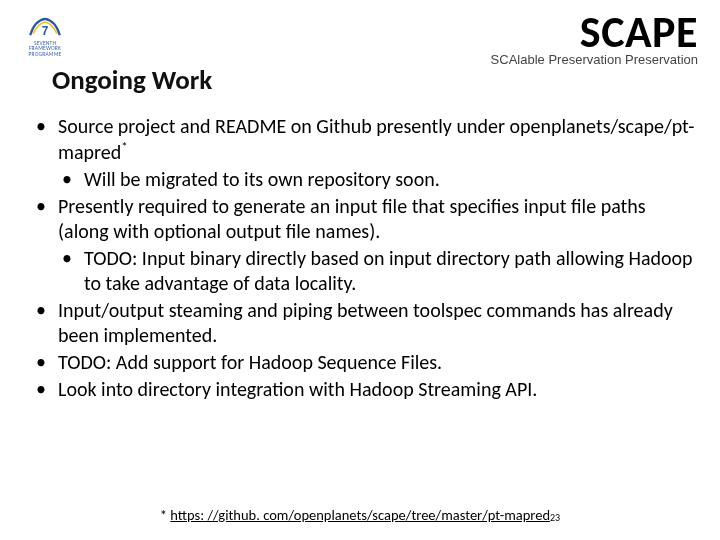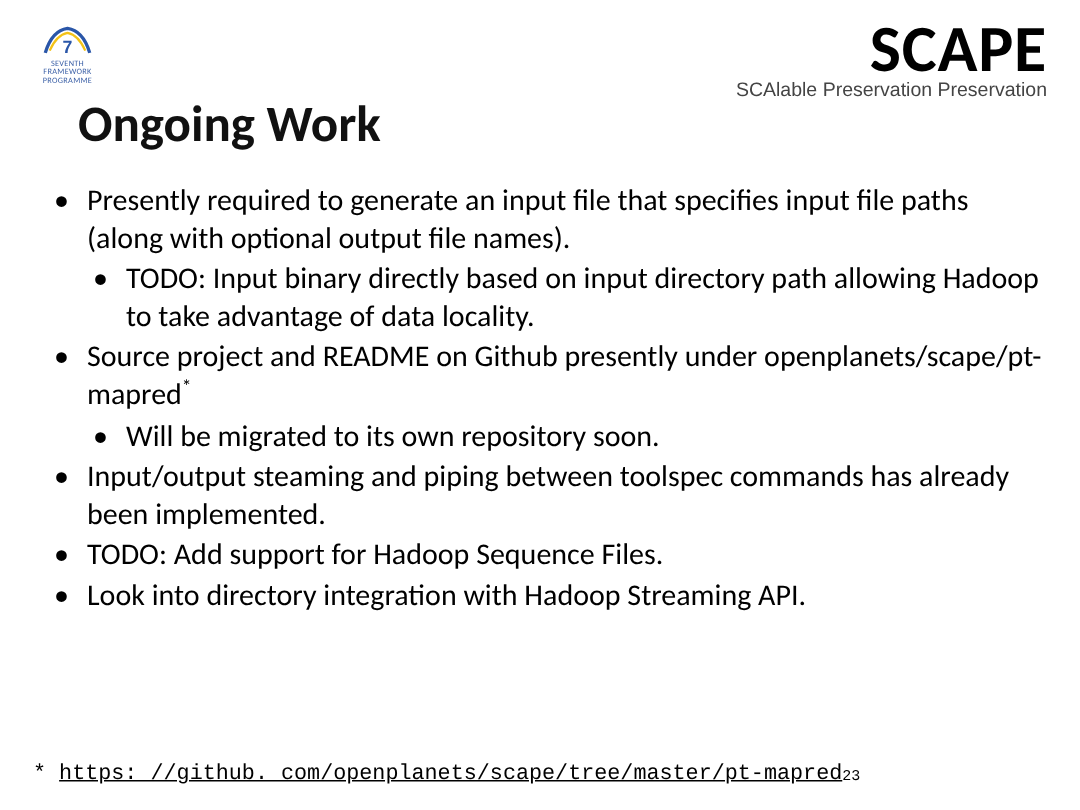--- a/index.html
+++ b/index.html
@@ -40,21 +40,21 @@
     letter-spacing: 0.5px;
     line-height: 1;
   }
   .brand-tag {
     font-size: 13px;
     color: #444;
     margin-top: -2px;
     font-family: Arial, sans-serif;
   }
   .title {
-    font-size: 34px;
+    font-size: 27px;
     font-weight: 700;
     color: #111;
     margin-top: -12px;
     margin-left: 30px;
     margin-bottom: 18px;
   }
   .content {
     font-size: 20px;
     color: #000;
     line-height: 1.25;
@@ -91,24 +91,23 @@
     color: #000;
     font-size: 20px;
   }
   .sup { font-size: 0.65em; vertical-align: super; }
   .footer {
     position: absolute;
     left: 22px;
     right: 22px;
     bottom: 16px;
     display: flex;
-    justify-content: flex-start;
+    justify-content: center;
     align-items: flex-end;
     font-size: 14.5px;
-    font-family: Liberation Mono, monospace;
   }
   .footnote {
     color: #000;
   }
   .footnote a, .footnote span.link {
     color: #000;
     text-decoration: underline;
   }
   .pagenum {
     font-size: 10px;
@@ -136,29 +135,29 @@
       <div class="brand-name">SCAPE</div>
       <div class="brand-tag">SCAlable Preservation Preservation</div>
     </div>
   </div>
 
   <div class="title">Ongoing Work</div>
 
   <div class="content">
     <ul class="lvl1">
       <li>
+        <span>Source project and README on Github presently under openplanets/scape/pt-mapred</span><span class="sup">*</span>
+        <ul class="lvl2">
+          <li><span>Will be migrated to its own repository soon.</span></li>
+        </ul>
+      </li>
+      <li>
         <span>Presently required to generate an input file that specifies input file paths (along with optional output file names).</span>
         <ul class="lvl2">
           <li><span>TODO: Input binary directly based on input directory path allowing Hadoop to take advantage of data locality.</span></li>
-        </ul>
-      </li>
-      <li>
-        <span>Source project and README on Github presently under openplanets/scape/pt-mapred</span><span class="sup">*</span>
-        <ul class="lvl2">
-          <li><span>Will be migrated to its own repository soon.</span></li>
         </ul>
       </li>
       <li><span>Input/output steaming and piping between toolspec commands has already been implemented.</span></li>
       <li><span>TODO: Add support for Hadoop Sequence Files.</span></li>
       <li><span>Look into directory integration with Hadoop Streaming API.</span></li>
     </ul>
   </div>
 
   <div class="footer">
     <div class="footnote">

